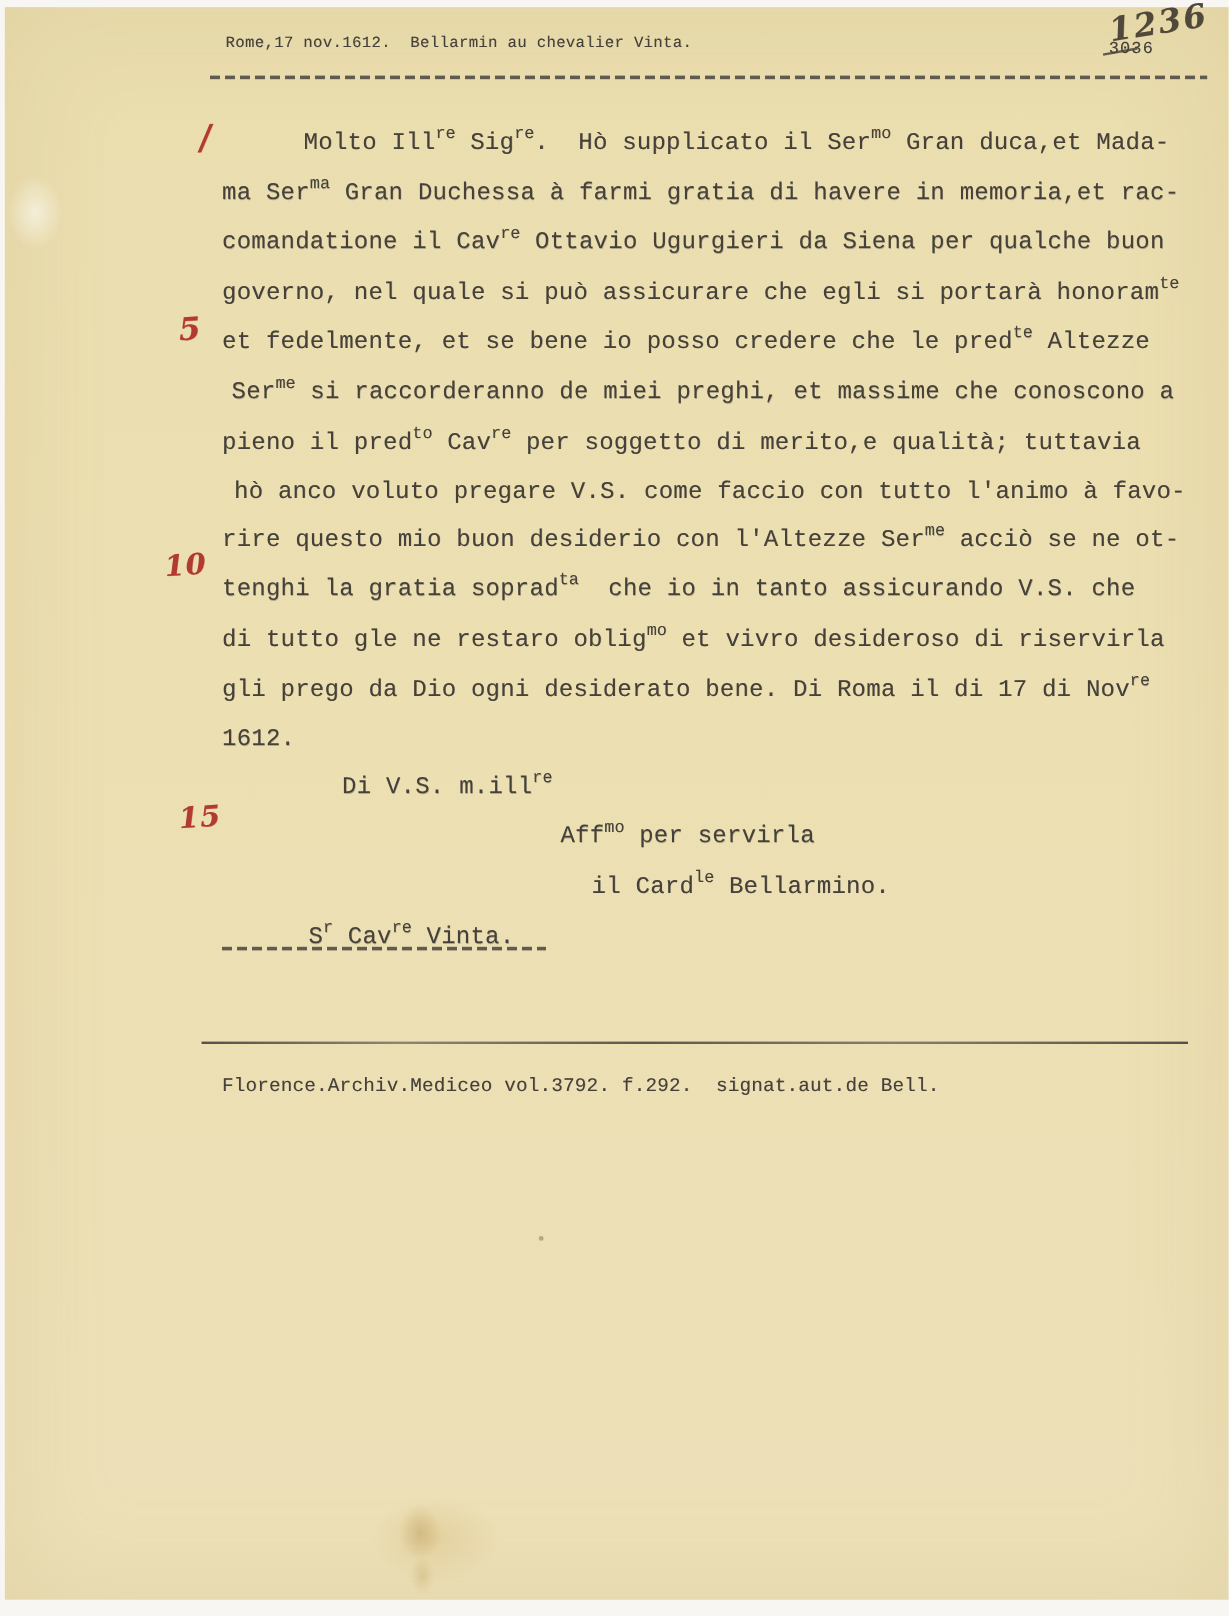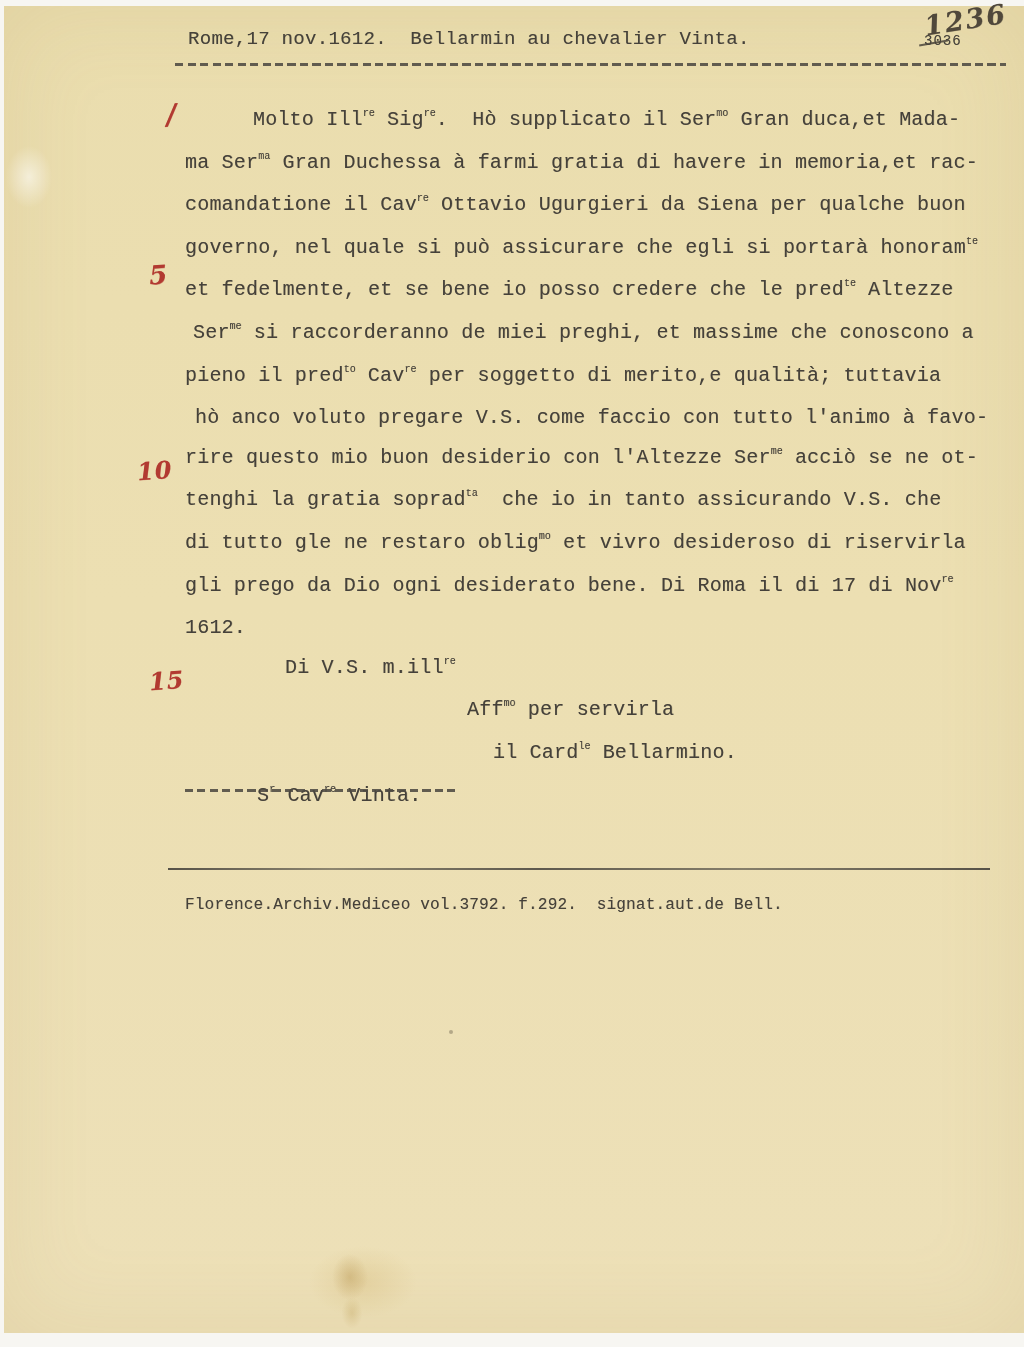--- a/index.html
+++ b/index.html
@@ -21,21 +21,21 @@
     pointer-events:none;
   }
   
   .typed{
     color:#45413a;
     text-shadow:0.35px 0.35px 0 rgba(69,65,58,0.35);
     white-space:pre;
   }
   .header-line{
     position:absolute;left:188px;top:28px;
-    font-size:19px;letter-spacing:0.3px;
+    font-size:13px;letter-spacing:0.3px;
   }
   .folio-hand{
     position:absolute;left:924px;top:4px;
     font-family:"DejaVu Serif", serif;
     font-style:italic;font-weight:600;
     font-size:27px;color:#50483b;
     transform:rotate(-9deg);
     letter-spacing:2px;
     text-shadow:0.3px 0.3px 0 rgba(80,72,59,0.4);
   }
@@ -54,21 +54,21 @@
     background:repeating-linear-gradient(90deg,#4e4a42 0 8px, rgba(0,0,0,0) 8px 12.5px);
     opacity:0.88;
   }
   .sep-top{left:175px;top:63px;width:831px;}
   .sep-short{left:185px;top:789px;width:270px;}
   .letter-body{
     position:absolute;left:185px;top:100px;width:830px;
     font-size:20px;line-height:39.6px;letter-spacing:0.2px;
   }
   .tline{position:relative;white-space:pre;}
-  .sup{font-size:10px;position:relative;top:-9px;letter-spacing:0;}
+  .sup{font-size:14px;position:relative;top:-9px;letter-spacing:0;}
   .mnum{
     position:absolute;
     font-family:"DejaVu Serif", serif;
     font-style:italic;font-weight:700;
     color:#b23a31;
     transform:rotate(-4deg);
     text-shadow:0.3px 0.3px 0 rgba(178,58,49,0.45);
   }
   .mnum-1{left:166px;top:98px;font-size:28px;}
   .mnum-5{left:149px;top:260px;font-size:26px;}

